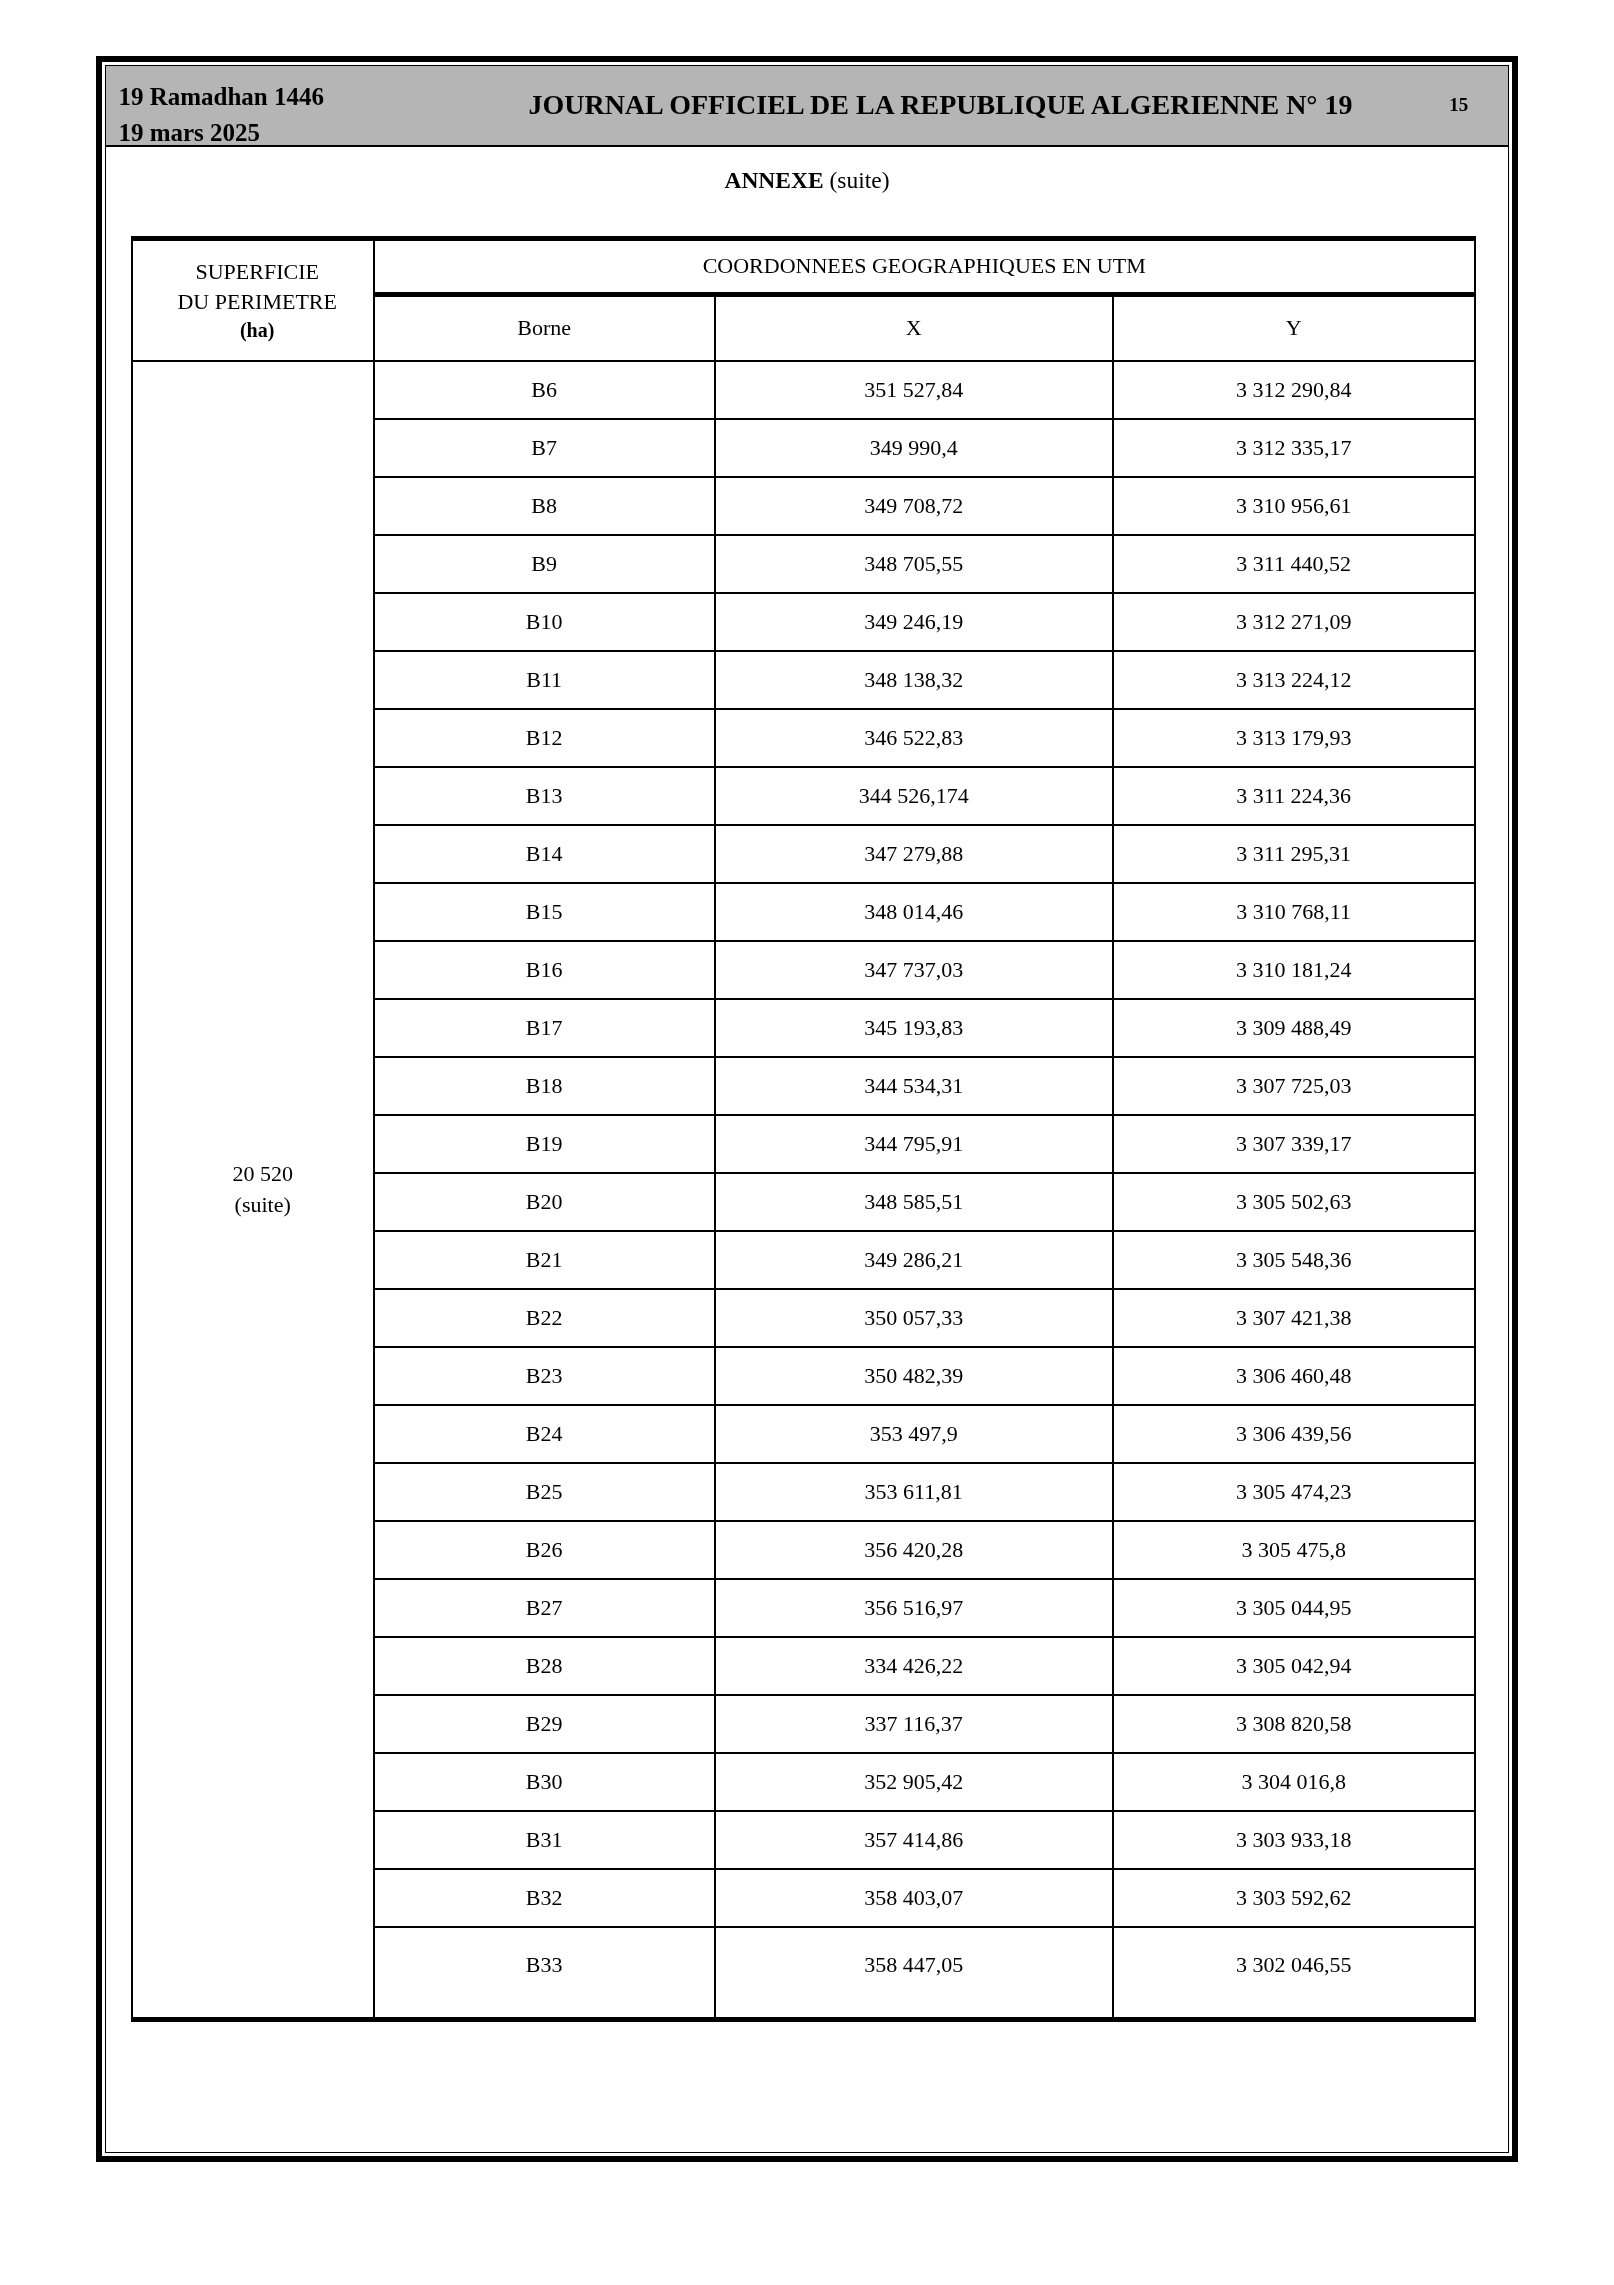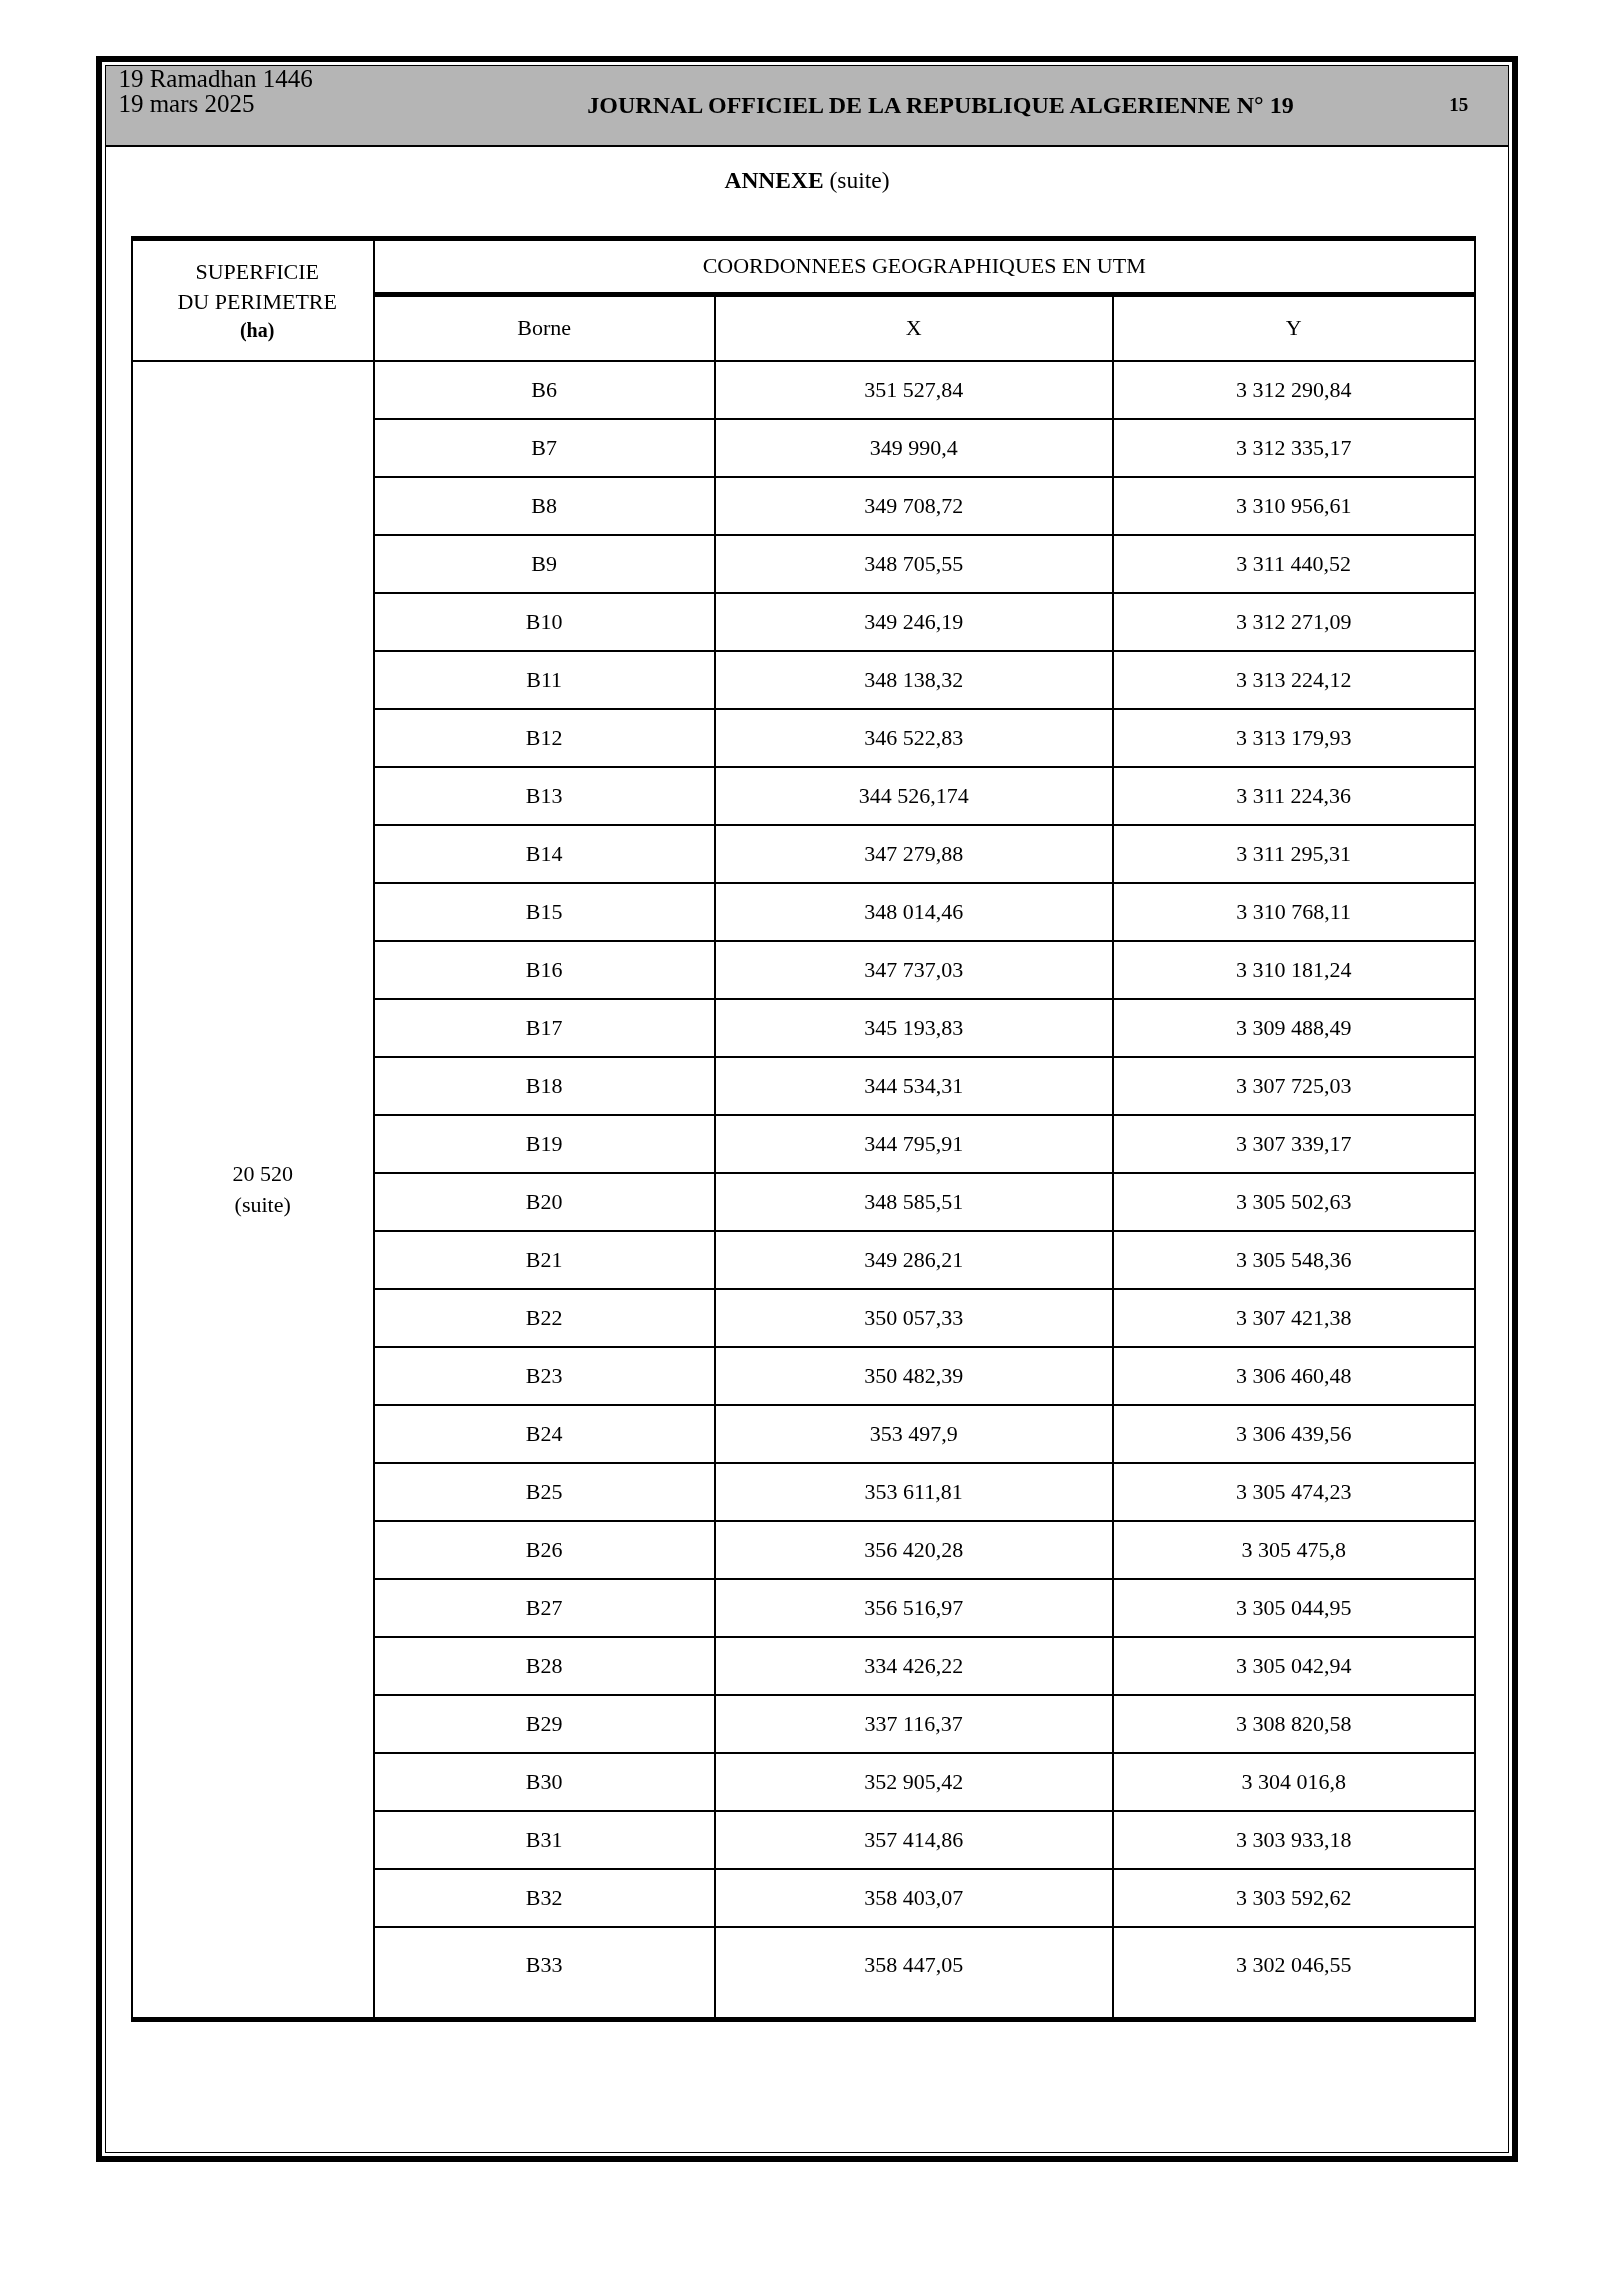--- a/index.html
+++ b/index.html
@@ -27,33 +27,34 @@
     height: 81px;
     background: #b5b5b5;
     border-bottom: 2.7px solid #000;
     display: flex;
     align-items: stretch;
   }
   .masthead-dates {
     min-width: 326px;
     display: flex;
     flex-direction: column;
-    justify-content: flex-start;
+    justify-content: flex-end;
+    gap: 11px;
     padding-left: 12.7px;
-    font-weight: normal;
+    font-weight: bold;
     font-size: 25px;
     line-height: 1;
   }
   .masthead-title {
     flex: 1;
     display: flex;
     align-items: center;
     justify-content: center;
     font-weight: bold;
-    font-size: 24px;
+    font-size: 28px;
     white-space: nowrap;
   }
   .masthead-page {
     display: flex;
     align-items: center;
     padding-right: 40px;
     font-weight: bold;
     font-size: 19px;
   }
   .annexe-title {

